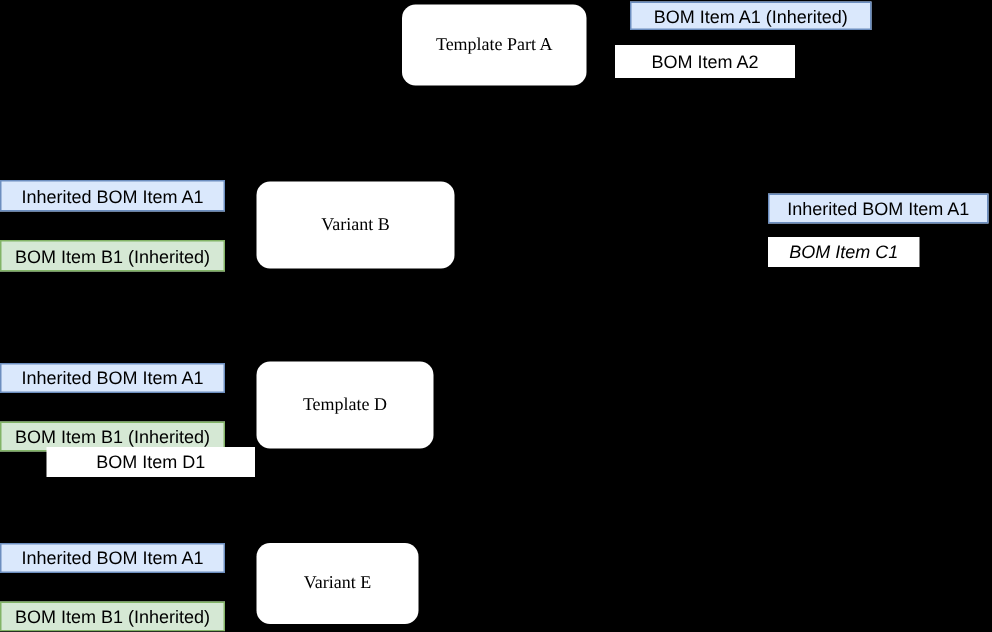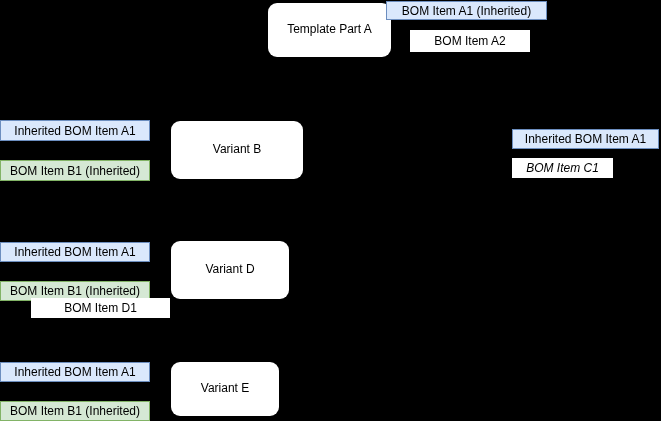--- a/index.html
+++ b/index.html
@@ -21,20 +21,21 @@
     position: absolute;
     box-sizing: border-box;
     background: var(--node-fill, #ffffff);
     border-radius: 9px;
     display: flex;
     align-items: center;
     justify-content: center;
     font-size: 12px;
     text-align: right;
     line-height: 1.1;
+    font-family: Liberation Serif, serif;
   }
   
   .bom {
     position: absolute;
     box-sizing: border-box;
     display: flex;
     align-items: center;
     justify-content: center;
     font-size: 12px;
     text-align: center;
@@ -55,21 +56,21 @@
     border: none;
   }
 
   
   .pos-node-a { left: 268px; top: 3px;   width: 123px; height: 54px; }
   .pos-node-b { left: 171px; top: 121px; width: 132px; height: 58px; }
   .pos-node-c { left: 373px; top: 121px; width: 118px; height: 58px; }
   .pos-node-d { left: 171px; top: 241px; width: 118px; height: 58px; }
   .pos-node-e { left: 171px; top: 362px; width: 108px; height: 54px; }
 
-  .pos-a-bom-0 { left: 386px; top: 1px;   width: 161px; height: 19px; }
+  .pos-a-bom-0 { left: 420px; top: 1px;   width: 161px; height: 19px; }
   .pos-a-bom-1 { left: 410px; top: 30px;  width: 120px; height: 22px; }
 
   .pos-b-bom-0 { left: 0px;   top: 120px; width: 150px; height: 21px; }
   .pos-b-bom-1 { left: 0px;   top: 148px; width: 150px; height: 21px; }
 
   .pos-c-bom-0 { left: 512px; top: 129px; width: 147px; height: 20px; }
   .pos-c-bom-1 { left: 512px; top: 158px; width: 101px; height: 20px; font-style: italic; }
 
   .pos-d-bom-0 { left: 0px;   top: 242px; width: 150px; height: 20px; }
   .pos-d-bom-1 { left: 0px;   top: 269px; width: 150px; height: 20px; }
@@ -87,21 +88,21 @@
   <div class="bom inherited pos-a-bom-0">BOM Item A1 (Inherited)</div>
   <div class="bom plain pos-a-bom-1">BOM Item A2</div>
 
   <div class="node pos-node-b">Variant B</div>
   <div class="bom inherited pos-b-bom-0">Inherited BOM Item A1</div>
   <div class="bom source-inherited pos-b-bom-1">BOM Item B1 (Inherited)</div>
 
   <div class="bom inherited pos-c-bom-0">Inherited BOM Item A1</div>
   <div class="bom plain pos-c-bom-1">BOM Item C1</div>
 
-  <div class="node pos-node-d">Variant D</div>
+  <div class="node pos-node-d">Template D</div>
   <div class="bom inherited pos-d-bom-0">Inherited BOM Item A1</div>
   <div class="bom source-inherited pos-d-bom-1">BOM Item B1 (Inherited)</div>
   <div class="bom plain pos-d-bom-2">BOM Item D1</div>
 
   <div class="node pos-node-e">Variant E</div>
   <div class="bom inherited pos-e-bom-0">Inherited BOM Item A1</div>
   <div class="bom source-inherited pos-e-bom-1">BOM Item B1 (Inherited)</div>
 
 </div>
 

